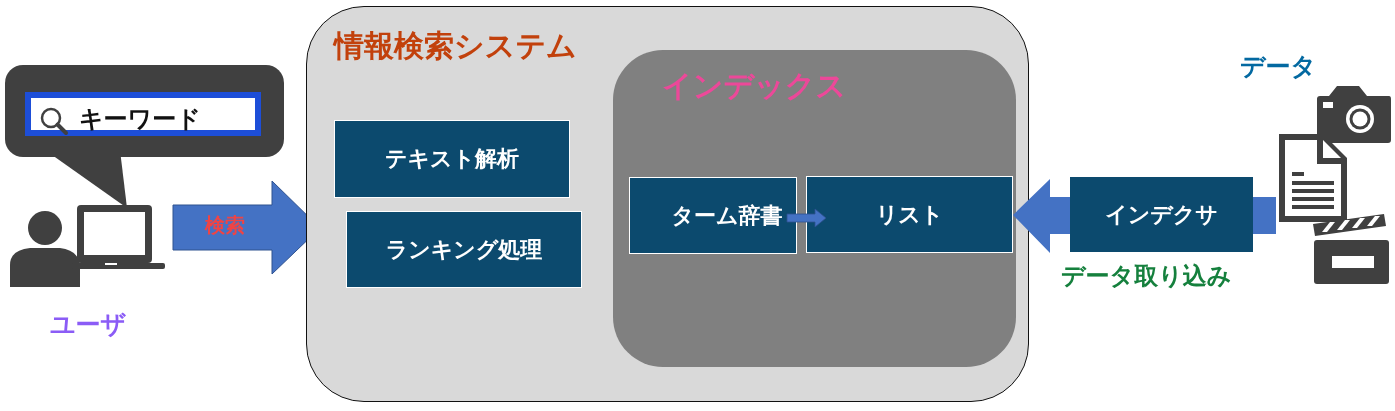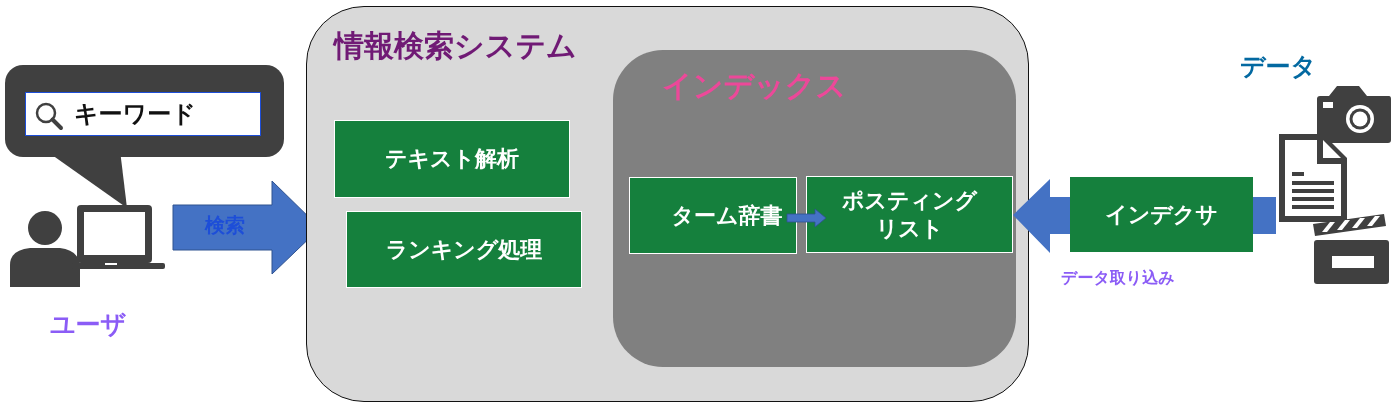--- a/index.html
+++ b/index.html
@@ -3,47 +3,47 @@
 <meta charset="utf-8">
 <style>
   html, body { margin: 0; padding: 0; background: #ffffff; }
   body { width: 1395px; height: 411px; position: relative; overflow: hidden;
          font-family: "DejaVu Sans", "Liberation Sans", sans-serif; }
   .abs { position: absolute; }
   .txt { font-weight: bold; white-space: nowrap; }
 
   
   #bubble { left: 5px; top: 65px; width: 279px; height: 92px; background: #404040; border-radius: 18px; }
-  #searchbox { left: 25px; top: 92px; width: 236px; height: 44px; background: #fff; border: 1px solid #1d4ed8; box-sizing: border-box; }
+  #searchbox { left: 25px; top: 92px; width: 236px; height: 44px; background: #fff; border: 6px solid #1d4ed8; box-sizing: border-box; }
   #searchbox .q { position: absolute; left: 8px; top: 8px; width: 30px; height: 30px; }
   #searchbox .kw { position: absolute; left: 48px; top: 5px; font-size: 24px; color: #111; }
 
   #user-label { left: 50px; top: 308px; font-size: 25px; color: #8b5cf6; }
 
-  #search-arrow-label { left: 205px; top: 212px; font-size: 20px; color: #1d4ed8; }
+  #search-arrow-label { left: 205px; top: 212px; font-size: 20px; color: #ef4444; }
 
   
   #system { left: 306px; top: 6px; width: 723px; height: 396px; background: #d9d9d9; border: 1.5px solid #111; border-radius: 58px; box-sizing: border-box; }
-  #system-title { left: 334px; top: 26px; font-size: 30px; color: #701a75; }
+  #system-title { left: 334px; top: 26px; font-size: 30px; color: #c2410c; }
 
-  .dbox { background: #15803d; border: 1.5px solid #ffffff; box-sizing: border-box; color: #fff;
+  .dbox { background: #0c4a6e; border: 1.5px solid #ffffff; box-sizing: border-box; color: #fff;
           display: flex; align-items: center; justify-content: center; text-align: center; font-weight: bold; }
   #text-analysis { left: 334px; top: 120px; width: 236px; height: 78px; font-size: 22px; }
   #ranking { left: 334px; top: 211px; width: 236px; height: 77px; font-size: 22px; margin-left: 12px; }
 
   #index { left: 613px; top: 50px; width: 403px; height: 317px; background: #808080; border-radius: 50px; }
   #index-title { left: 640px; top: 66px; font-size: 30px; color: #ec4899; margin-left: 22px; }
 
   #term-dict { left: 629px; top: 177px; width: 168px; height: 77px; font-size: 22px; padding-left: 28px; }
   #posting { left: 806px; top: 176px; width: 207px; height: 77px; font-size: 22px; line-height: 28px; flex-direction: column; }
 
   #indexer { left: 1070px; top: 177px; width: 183px; height: 75px; font-size: 22px; border: none; }
 
   #data-label { left: 1240px; top: 50px; font-size: 25px; color: #0369a1; }
-  #import-label { left: 1061px; top: 268px; font-size: 16px; color: #8b5cf6; }
+  #import-label { left: 1061px; top: 260px; font-size: 24px; color: #15803d; }
 </style>
 </head>
 <body>
 
 <svg class="abs" style="left:0;top:0" width="300" height="300">
   <polygon points="45,150 120,150 127,208" fill="#404040"></polygon>
 </svg>
 <div id="bubble" class="abs"></div>
 <div id="searchbox" class="abs">
   <svg class="q" viewBox="0 0 30 30">
@@ -72,21 +72,20 @@
 <div id="system-title" class="abs txt">情報検索システム</div>
 
 <div id="text-analysis" class="abs dbox">テキスト解析</div>
 <div id="ranking" class="abs dbox">ランキング処理</div>
 
 <div id="index" class="abs"></div>
 <div id="index-title" class="abs txt">インデックス</div>
 
 <div id="term-dict" class="abs dbox">ターム辞書</div>
 <div id="posting" class="abs dbox">
-  <span>ポスティング</span>
   <span>リスト</span>
 </div>
 
 <svg class="abs" style="left:785px;top:208px" width="45" height="22">
   <polygon points="2,6 30,6 30,1 41,10 30,19 30,14 2,14" fill="#4472c4" stroke="#2f528f" stroke-width="0.8"></polygon>
 </svg>
 
 <svg class="abs" style="left:1010px;top:175px" width="275" height="85">
   <polygon points="3,40 40,4 40,22 266,22 266,59 40,59 40,78" fill="#4472c4"></polygon>
 </svg>

